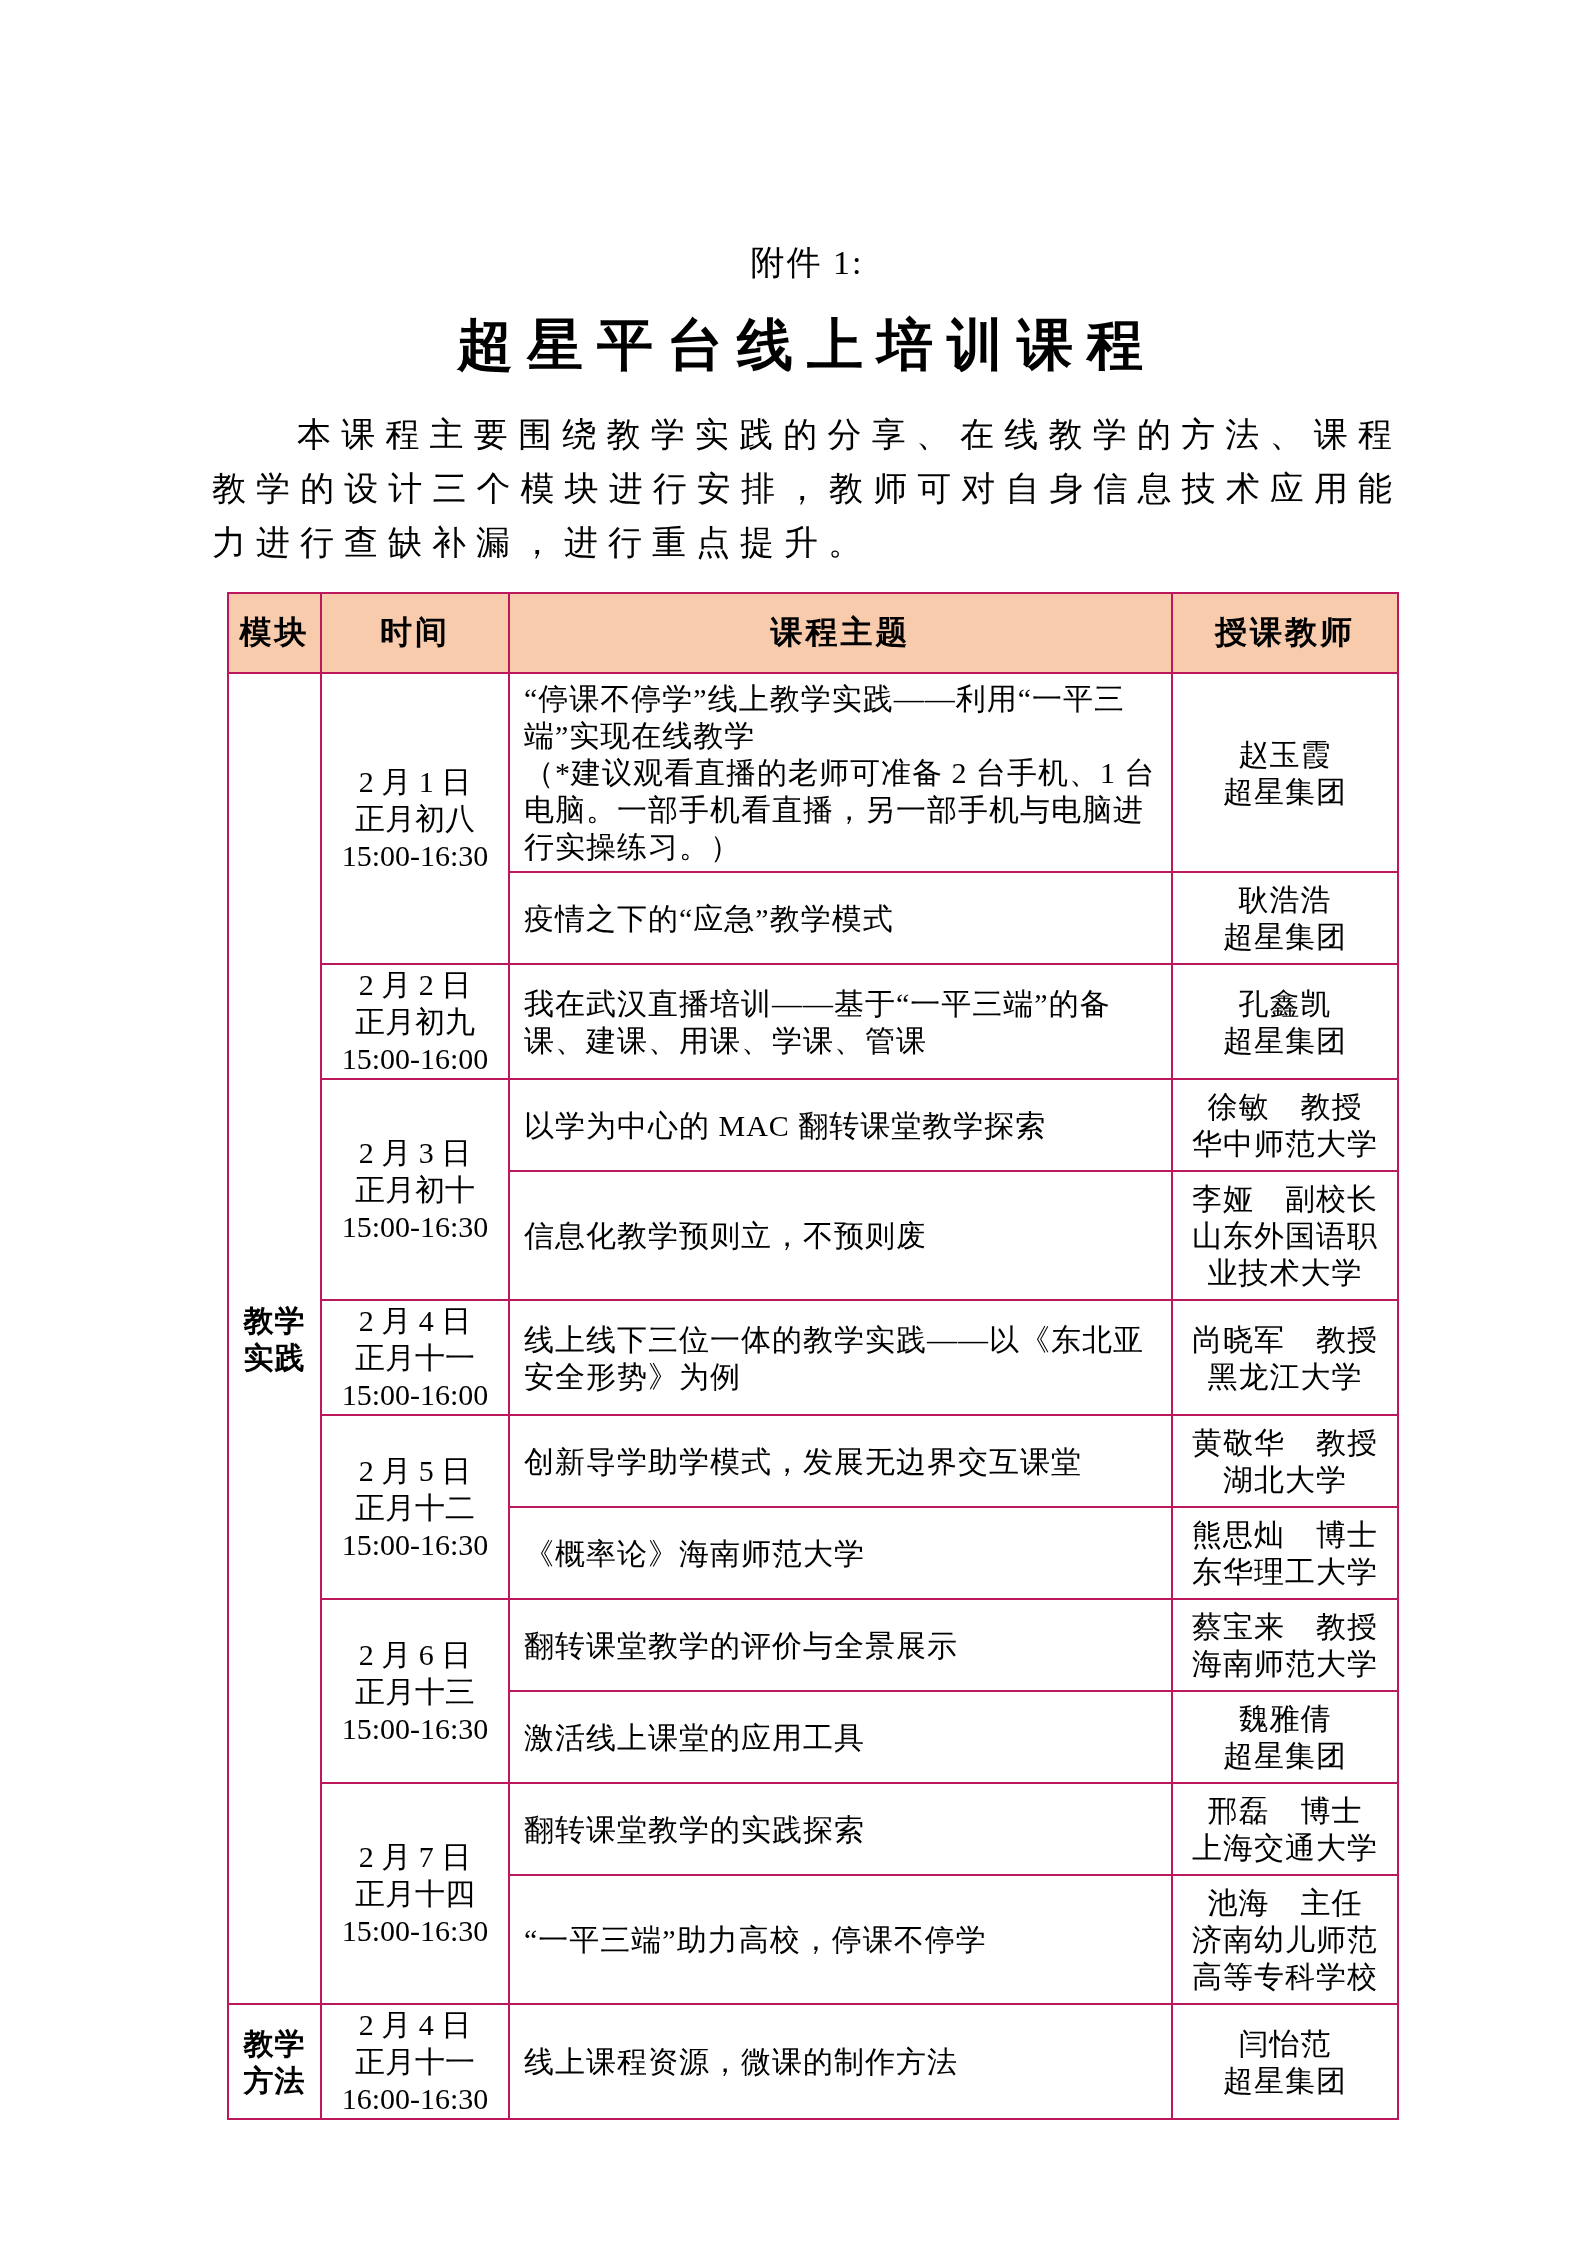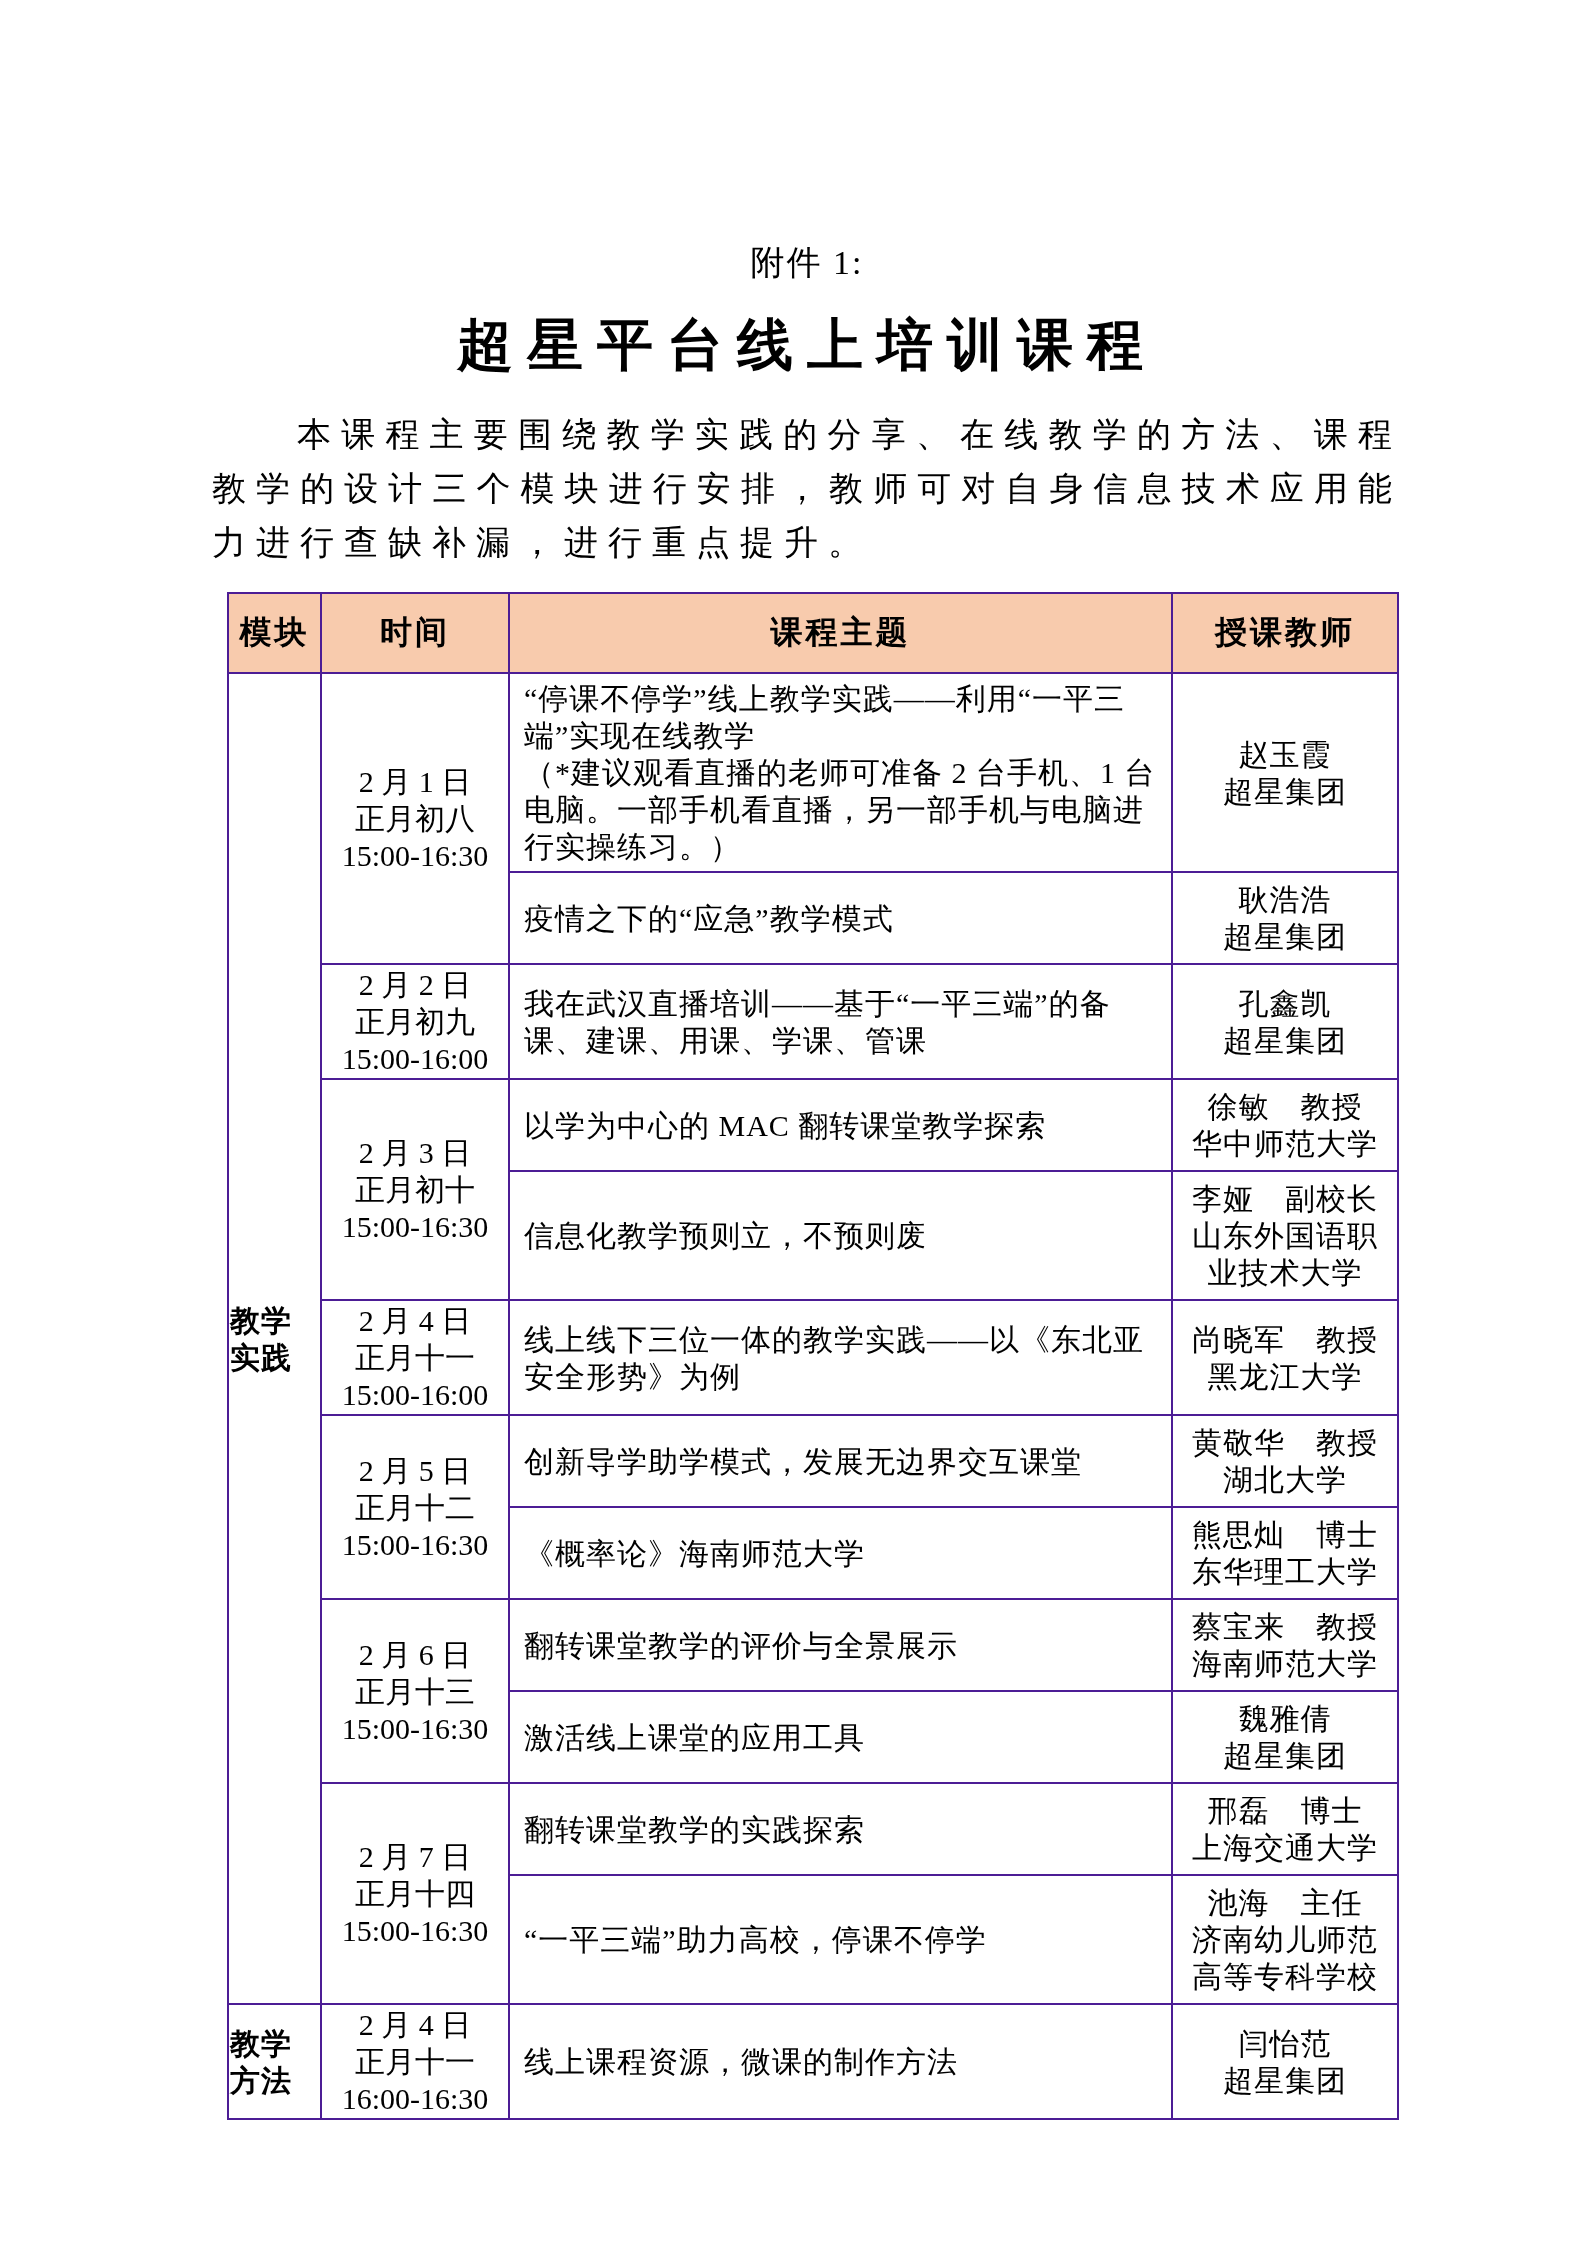--- a/index.html
+++ b/index.html
@@ -37,37 +37,38 @@
   }
   .para.first { margin-top: 24px; }
 
   table.schedule {
     border-collapse: collapse;
     table-layout: fixed;
     width: 1170px;
     margin: 22px 0 0 15px;
   }
   .schedule th, .schedule td {
-    border: 2px solid #4c1d95;
+    border: 2px solid #be185d;
     vertical-align: middle;
     overflow: hidden;
   }
   .schedule th {
     background: #F8CBAD;
     font-size: 32px;
     font-weight: bold;
     text-align: center;
     letter-spacing: 3px;
   }
   .schedule td {
     font-size: 30px;
     line-height: 37px;
     white-space: pre-line;
   }
   .c-module {
+    text-align: center;
     font-weight: bold;
     font-size: 32px;
     line-height: 44px;
     letter-spacing: 1px;
   }
   .c-time {
     text-align: center;
     font-size: 29px;
     line-height: 38px;
   }

